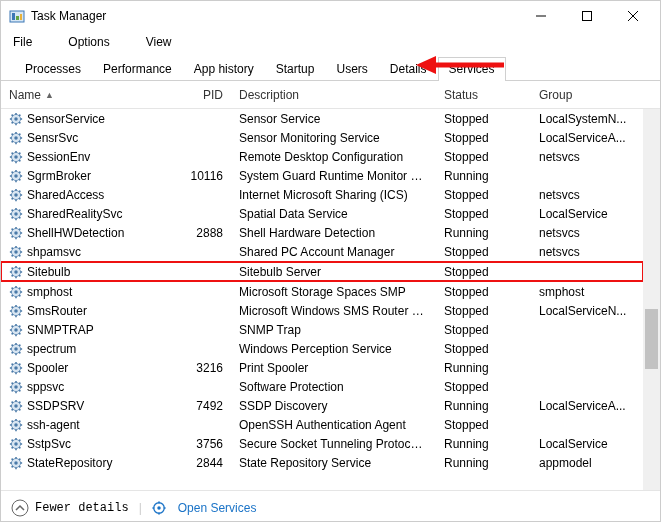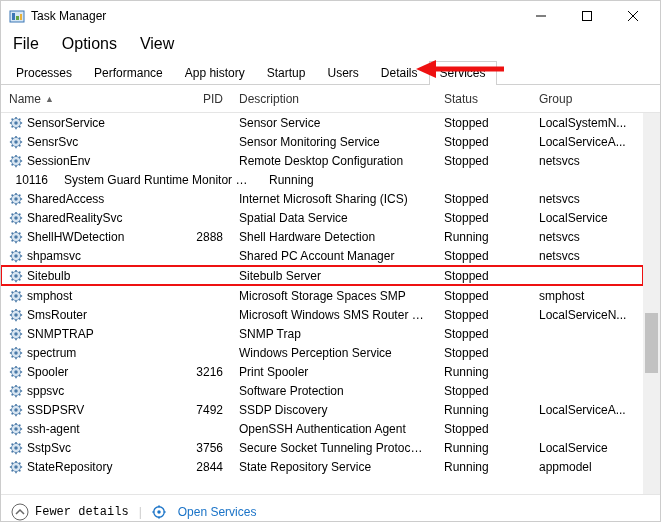--- a/index.html
+++ b/index.html
@@ -22,29 +22,29 @@
     padding: 0 4px 0 8px;
   }
   .titlebar .appicon { width: 16px; height: 16px; margin-right: 6px; }
   .titlebar .title { flex: 1; font-size: 12px; }
   .winbtns { display: flex; }
   .winbtn { width: 46px; height: 30px; display:flex; align-items:center; justify-content:center; }
   .winbtn svg { width: 12px; height: 12px; }
   .menubar {
     display: flex;
     padding: 2px 10px 4px 10px;
-    gap: 19px;
-    font-size: 16px;
+    gap: 32px;
+    font-size: 12px;
     align-items: center;
   }
   .menuitem { padding: 2px 2px; }
   .tabs {
     display: flex;
     border-bottom: 1px solid #d0d0d0;
-    padding: 0 4px;
+    padding: 0 13px;
     margin-top: 2px;
     position: relative;
   }
   .tab {
     padding: 4px 10px 5px 10px;
     font-size: 12px;
     border: 1px solid transparent;
     border-bottom: none;
     margin-bottom: -1px;
     cursor: default;
@@ -256,20 +256,37 @@
   </g>
 </svg>
           <span>SessionEnv</span>
         </div>
         <div class="cell col-pid"></div>
         <div class="cell col-desc">Remote Desktop Configuration</div>
         <div class="cell col-stat">Stopped</div>
         <div class="cell col-grp">netsvcs</div>
       </div>
       <div class="row">
+        <div class="cell col-name">
+          <svg class="svc-icon" viewBox="0 0 16 16">
+  <circle cx="8" cy="8" r="5.2" fill="#d9e6f2" stroke="#4b7aa8" stroke-width="0.8"></circle>
+  <circle cx="8" cy="8" r="2" fill="#4b7aa8"></circle>
+  <g stroke="#4b7aa8" stroke-width="1.8">
+    <line x1="8" y1="1" x2="8" y2="3"></line>
+              <line x1="8" y1="13" x2="8" y2="15"></line>
+    <line x1="1" y1="8" x2="3" y2="8"></line>
+              <line x1="13" y1="8" x2="15" y2="8"></line>
+    <line x1="3" y1="3" x2="4.5" y2="4.5"></line>
+              <line x1="11.5" y1="11.5" x2="13" y2="13"></line>
+    <line x1="13" y1="3" x2="11.5" y2="4.5"></line>
+              <line x1="4.5" y1="11.5" x2="3" y2="13"></line>
+  </g>
+</svg>
+          <span>SgrmBroker</span>
+        </div>
         <div class="cell col-pid">10116</div>
         <div class="cell col-desc">System Guard Runtime Monitor Br...</div>
         <div class="cell col-stat">Running</div>
         <div class="cell col-grp"></div>
       </div>
       <div class="row">
         <div class="cell col-name">
           <svg class="svc-icon" viewBox="0 0 16 16">
   <circle cx="8" cy="8" r="5.2" fill="#d9e6f2" stroke="#4b7aa8" stroke-width="0.8"></circle>
   <circle cx="8" cy="8" r="2" fill="#4b7aa8"></circle>

